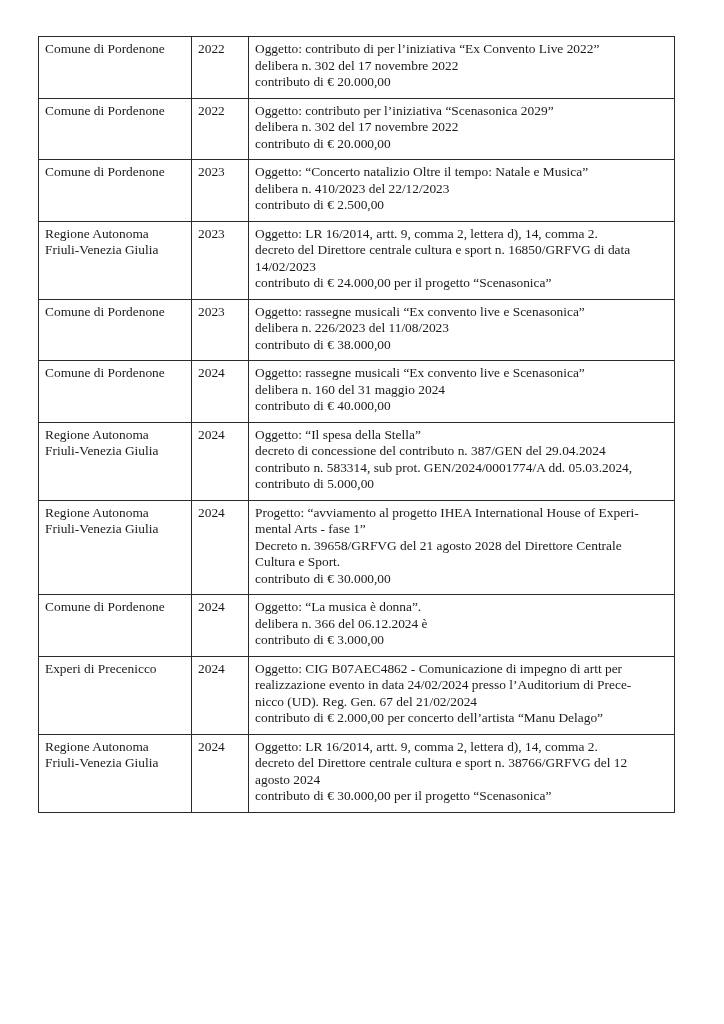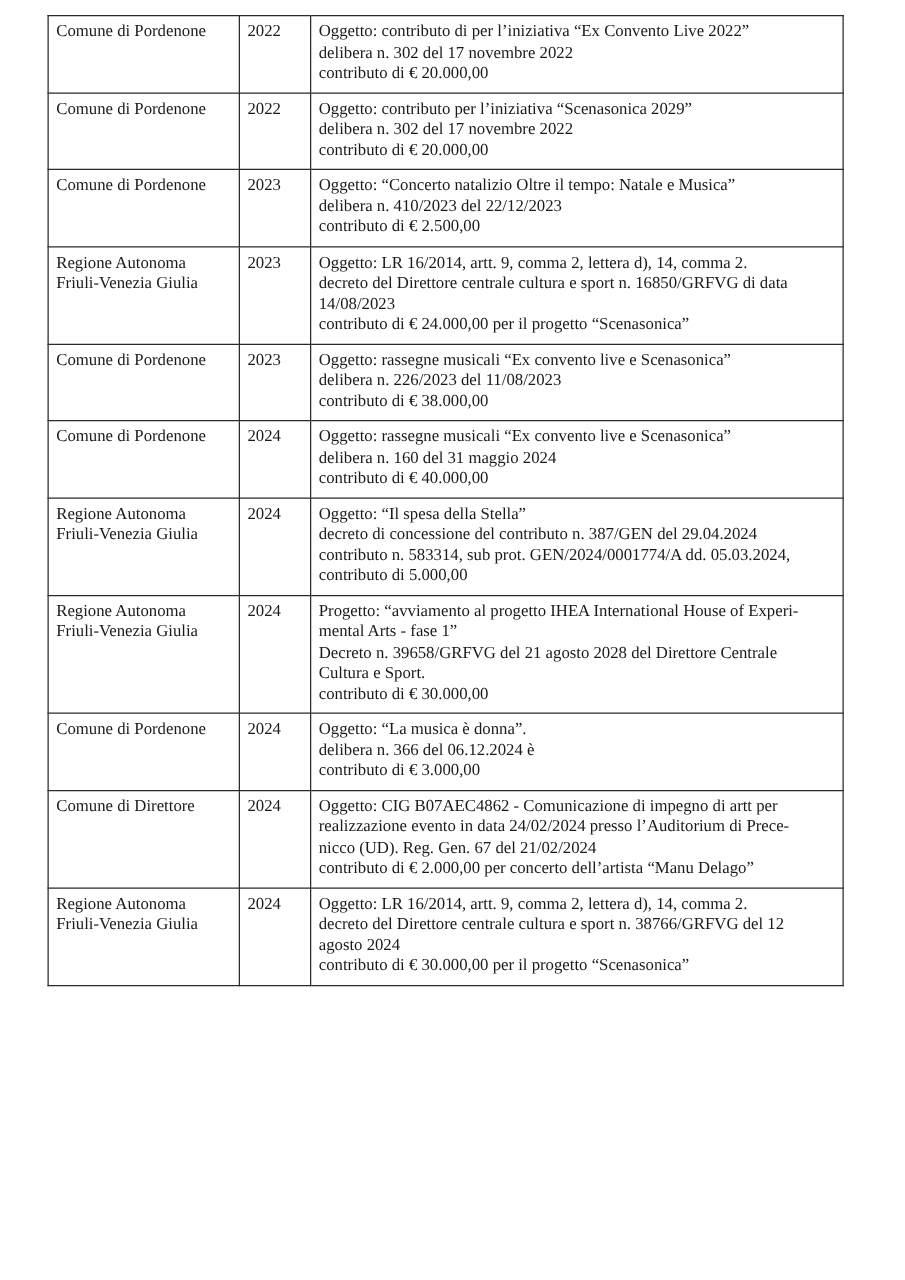--- a/index.html
+++ b/index.html
@@ -10,21 +10,21 @@
     body {
       width: 724px;
       height: 1024px;
       position: relative;
       font-family: "Liberation Serif", "DejaVu Serif", serif;
       color: #1a1a1a;
     }
     .page {
       position: absolute;
       left: 38px;
-      top: 12px;
+      top: 36px;
       width: 636px;
     }
     table.contrib {
       width: 636px;
       border-collapse: collapse;
       table-layout: fixed;
       font-size: 13.4px;
       line-height: 16.5px;
     }
     table.contrib td {
@@ -84,21 +84,21 @@
   </tr>
         <tr>
     <td class="cell-ente">
             <span class="line">Regione Autonoma</span>
             <span class="line">Friuli-Venezia Giulia</span>
           </td>
     <td class="cell-anno"><span>2023</span></td>
     <td class="cell-desc">
             <span class="line">Oggetto: LR 16/2014, artt. 9, comma 2, lettera d), 14, comma 2.</span>
             <span class="line">decreto del Direttore centrale cultura e sport n. 16850/GRFVG di data</span>
-            <span class="line">14/08/2023</span>
+            <span class="line">14/02/2023</span>
             <span class="line bold">contributo di € 24.000,00 per il progetto “Scenasonica”</span>
           </td>
   </tr>
         <tr>
     <td class="cell-ente">
             <span class="line">Comune di Pordenone</span>
           </td>
     <td class="cell-anno"><span>2023</span></td>
     <td class="cell-desc">
             <span class="line">Oggetto: rassegne musicali “Ex convento live e Scenasonica”</span>
@@ -150,21 +150,21 @@
           </td>
     <td class="cell-anno"><span>2024</span></td>
     <td class="cell-desc">
             <span class="line">Oggetto: “La musica è donna”.</span>
             <span class="line">delibera n. 366 del 06.12.2024 è</span>
             <span class="line bold">contributo di € 3.000,00</span>
           </td>
   </tr>
         <tr>
     <td class="cell-ente">
-            <span class="line">Comune di Direttore</span>
+            <span class="line">Experi di Precenicco</span>
           </td>
     <td class="cell-anno"><span>2024</span></td>
     <td class="cell-desc">
             <span class="line">Oggetto: CIG B07AEC4862 - Comunicazione di impegno di artt per</span>
             <span class="line">realizzazione evento in data 24/02/2024 presso l’Auditorium di Prece-</span>
             <span class="line">nicco (UD). Reg. Gen. 67 del 21/02/2024</span>
             <span class="line bold">contributo di € 2.000,00 per concerto dell’artista “Manu Delago”</span>
           </td>
   </tr>
         <tr>

